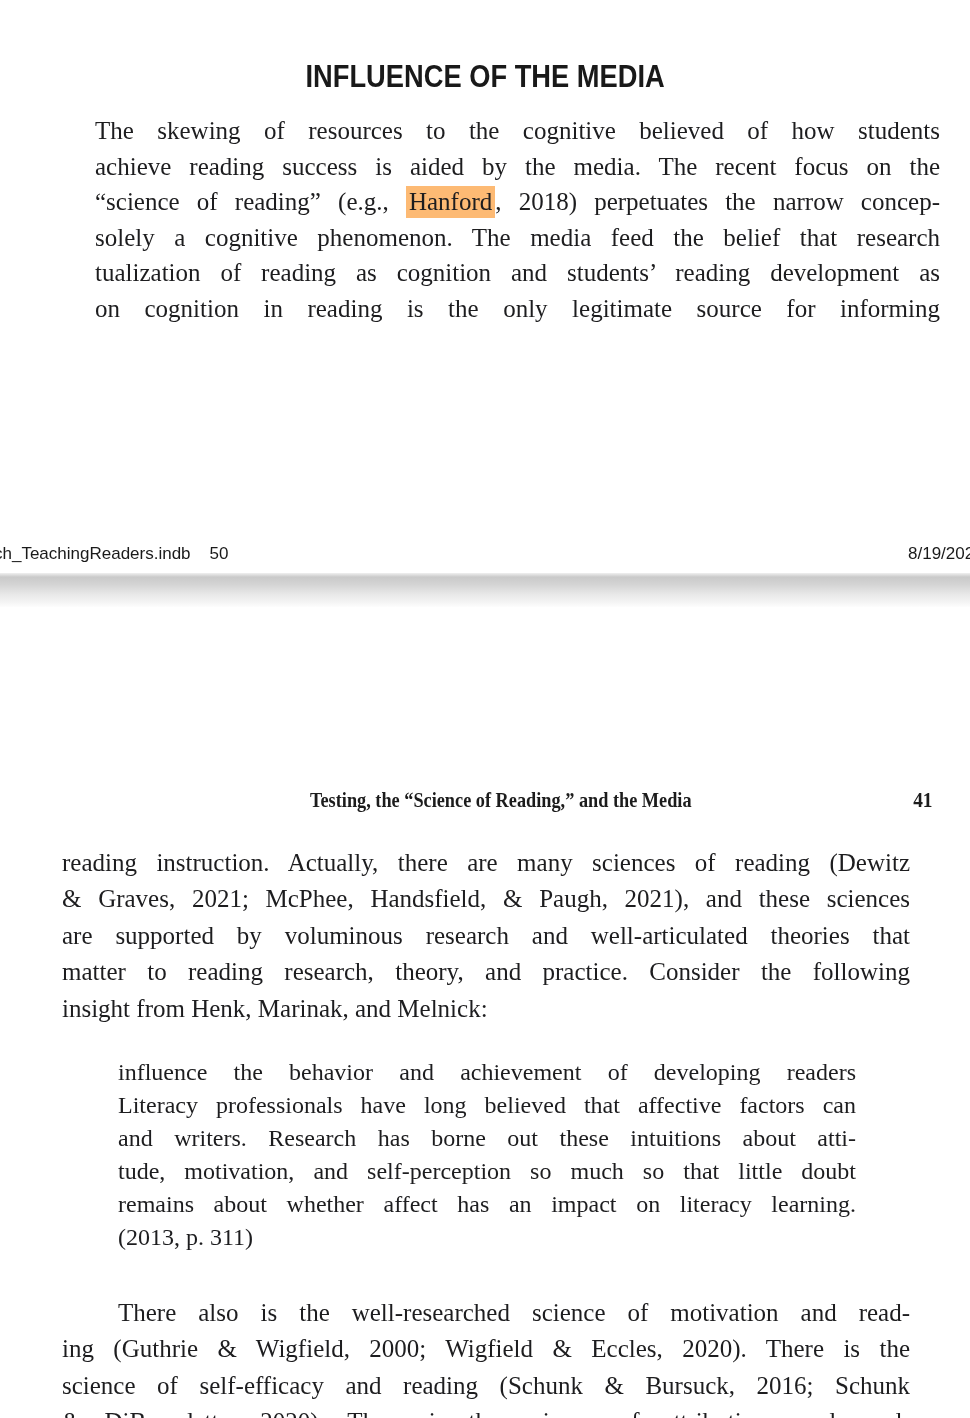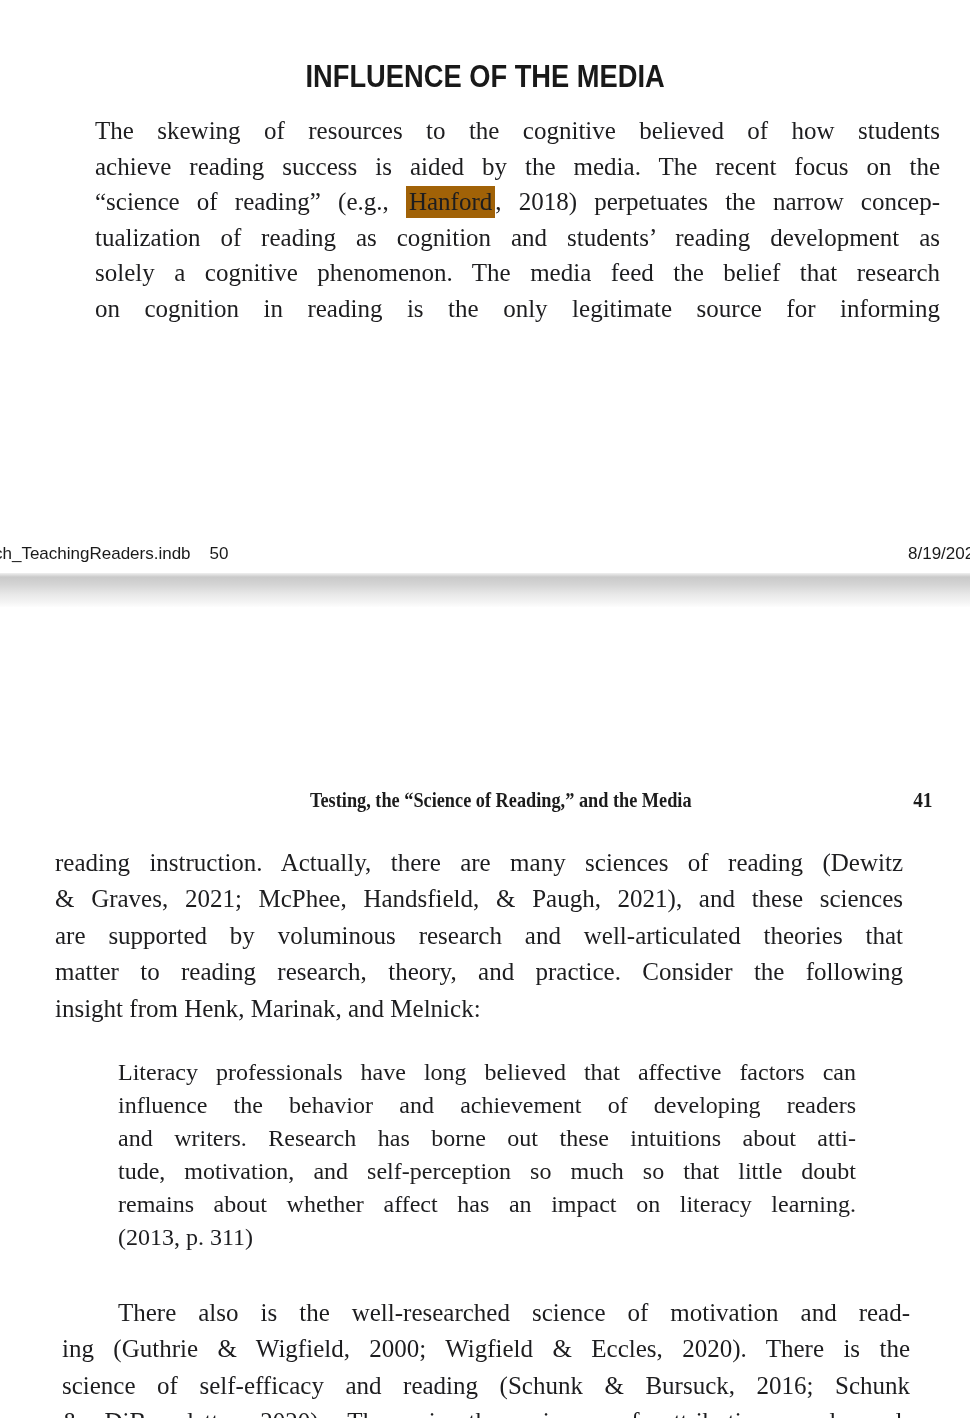--- a/index.html
+++ b/index.html
@@ -42,21 +42,21 @@
     height: var(--lh);
     overflow: hidden;
     text-align: justify;
     text-align-last: justify;
   }
   .line.left {
     text-align: left;
     text-align-last: left;
   }
   mark.hl {
-    background: #a16207;
+    background: #fdba74;
     color: inherit;
     padding: 2px 3px 3px 3px;
     font-family: Liberation Serif, serif;
   }
 
   .p1-footer {
     position: absolute;
     top: 543px; left: 0; width: 970px; height: 22px;
     font-family: "Liberation Sans", sans-serif;
     font-size: 17px;
@@ -100,21 +100,21 @@
   }
   .page-number {
     position: absolute; right: 58px; top: 0;
     display: inline-block;
     transform: scaleX(0.9);
     transform-origin: right center;
   }
 
   .p2-para1 {
     position: absolute;
-    top: 845px; left: 55px; width: 848px;
+    top: 845px; left: 62px; width: 848px;
     font-size: 25px;
     --lh: 36.4px;
   }
   .p2-quote {
     position: absolute;
     top: 1056px; left: 118px; width: 738px;
     font-size: 24px;
     --lh: 33px;
   }
   .p2-para2 {
@@ -131,22 +131,22 @@
 <div class="screen">
 
   <div>
 
     <h1 class="p1-title"><span class="condense">INFLUENCE OF THE MEDIA</span></h1>
 
     <div class="p1-body">
       <div class="line">The skewing of resources to the cognitive believed of how students</div>
       <div class="line">achieve reading success is aided by the media. The recent focus on the</div>
       <div class="line"><span>“science of reading” (e.g., </span><mark class="hl">Hanford</mark><span>, 2018) perpetuates the narrow concep-</span></div>
+      <div class="line">solely a cognitive phenomenon. The media feed the belief that research</div>
       <div class="line">tualization of reading as cognition and students’ reading development as</div>
-      <div class="line">solely a cognitive phenomenon. The media feed the belief that research</div>
       <div class="line">on cognition in reading is the only legitimate source for informing</div>
     </div>
 
     <div class="p1-footer">
       <span class="footer-left"><span>ch_TeachingReaders.indb</span><span class="footer-pagemark">50</span></span>
       <span class="footer-right">8/19/202</span>
     </div>
 
   </div>
 
@@ -161,22 +161,22 @@
 
     <div class="p2-para1">
       <div class="line">reading instruction. Actually, there are many sciences of reading (Dewitz</div>
       <div class="line">&amp; Graves, 2021; McPhee, Handsfield, &amp; Paugh, 2021), and these sciences</div>
       <div class="line">are supported by voluminous research and well-articulated theories that</div>
       <div class="line">matter to reading research, theory, and practice. Consider the following</div>
       <div class="line left">insight from Henk, Marinak, and Melnick:</div>
     </div>
 
     <div class="p2-quote">
+      <div class="line">influence the behavior and achievement of developing readers</div>
       <div class="line">Literacy professionals have long believed that affective factors can</div>
-      <div class="line">influence the behavior and achievement of developing readers</div>
       <div class="line">and writers. Research has borne out these intuitions about atti-</div>
       <div class="line">tude, motivation, and self-perception so much so that little doubt</div>
       <div class="line">remains about whether affect has an impact on literacy learning.</div>
       <div class="line left">(2013, p. 311)</div>
     </div>
 
     <div class="p2-para2">
       <div class="line indent">There also is the well-researched science of motivation and read-</div>
       <div class="line">ing (Guthrie &amp; Wigfield, 2000; Wigfield &amp; Eccles, 2020). There is the</div>
       <div class="line">science of self-efficacy and reading (Schunk &amp; Bursuck, 2016; Schunk</div>

